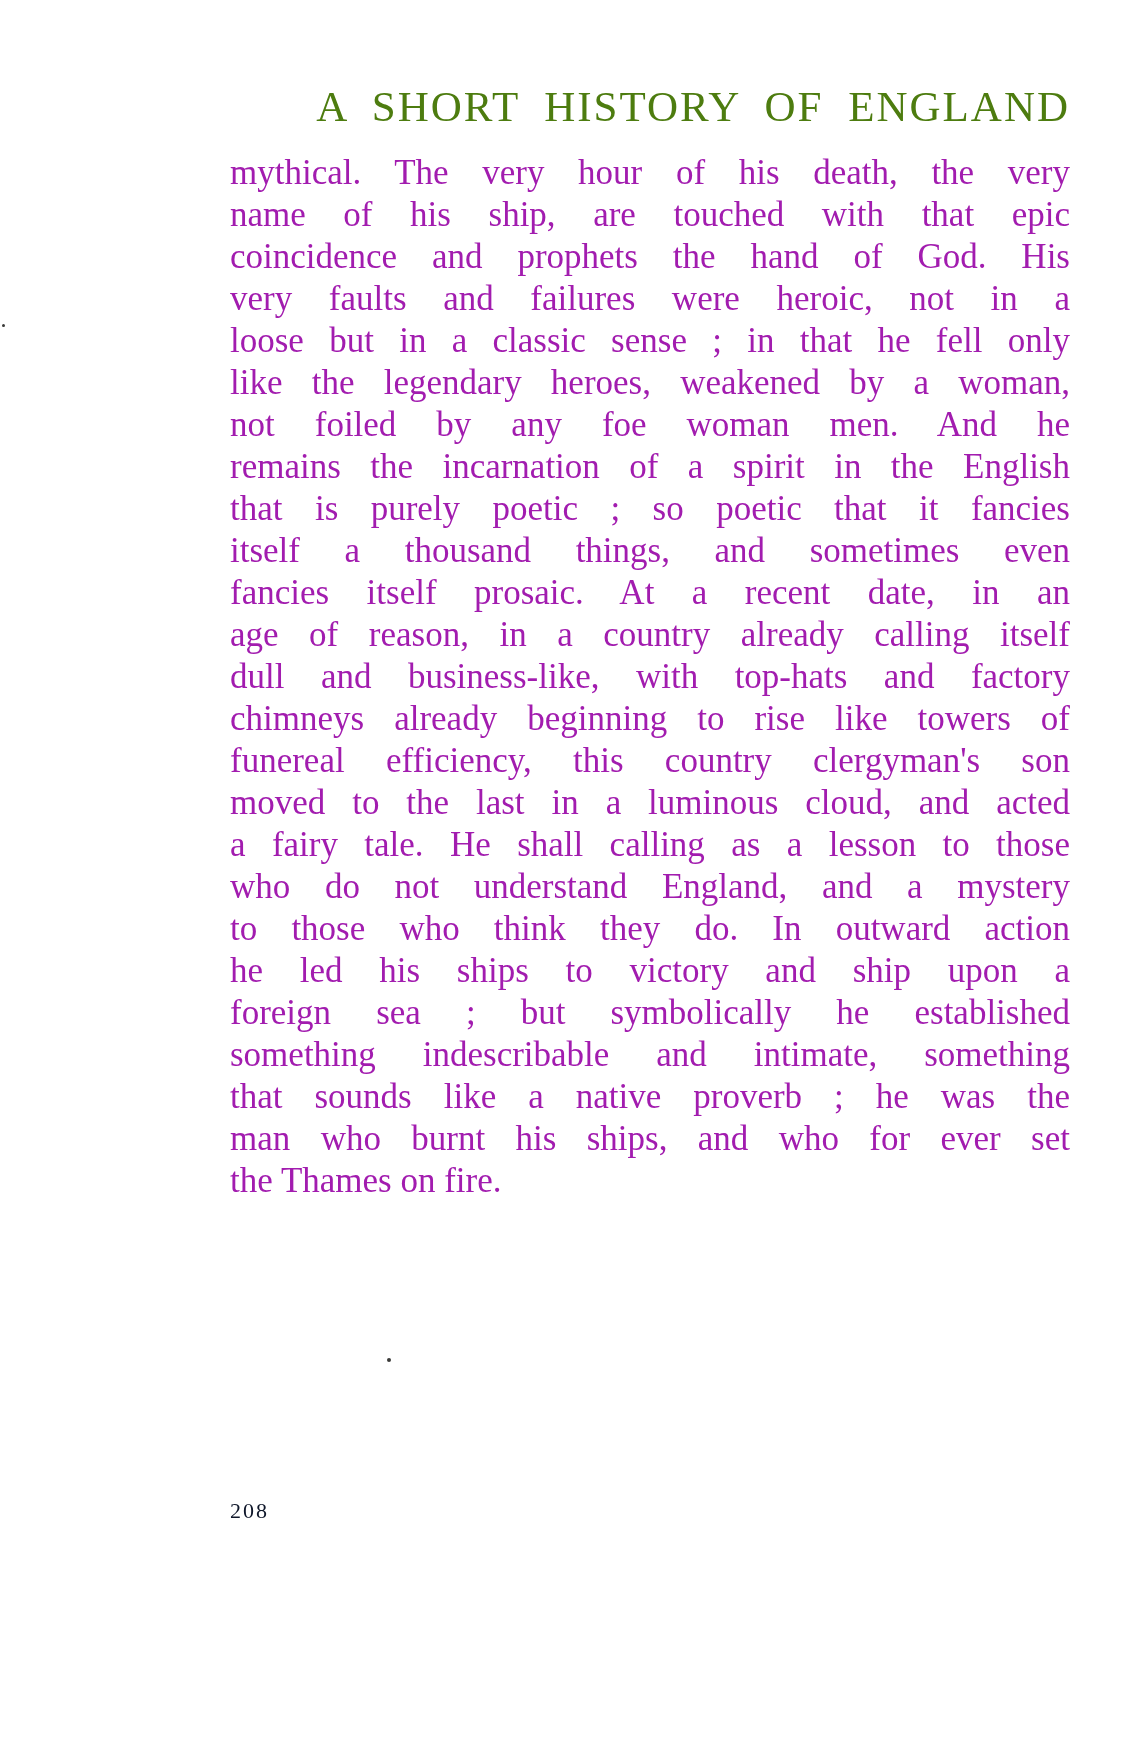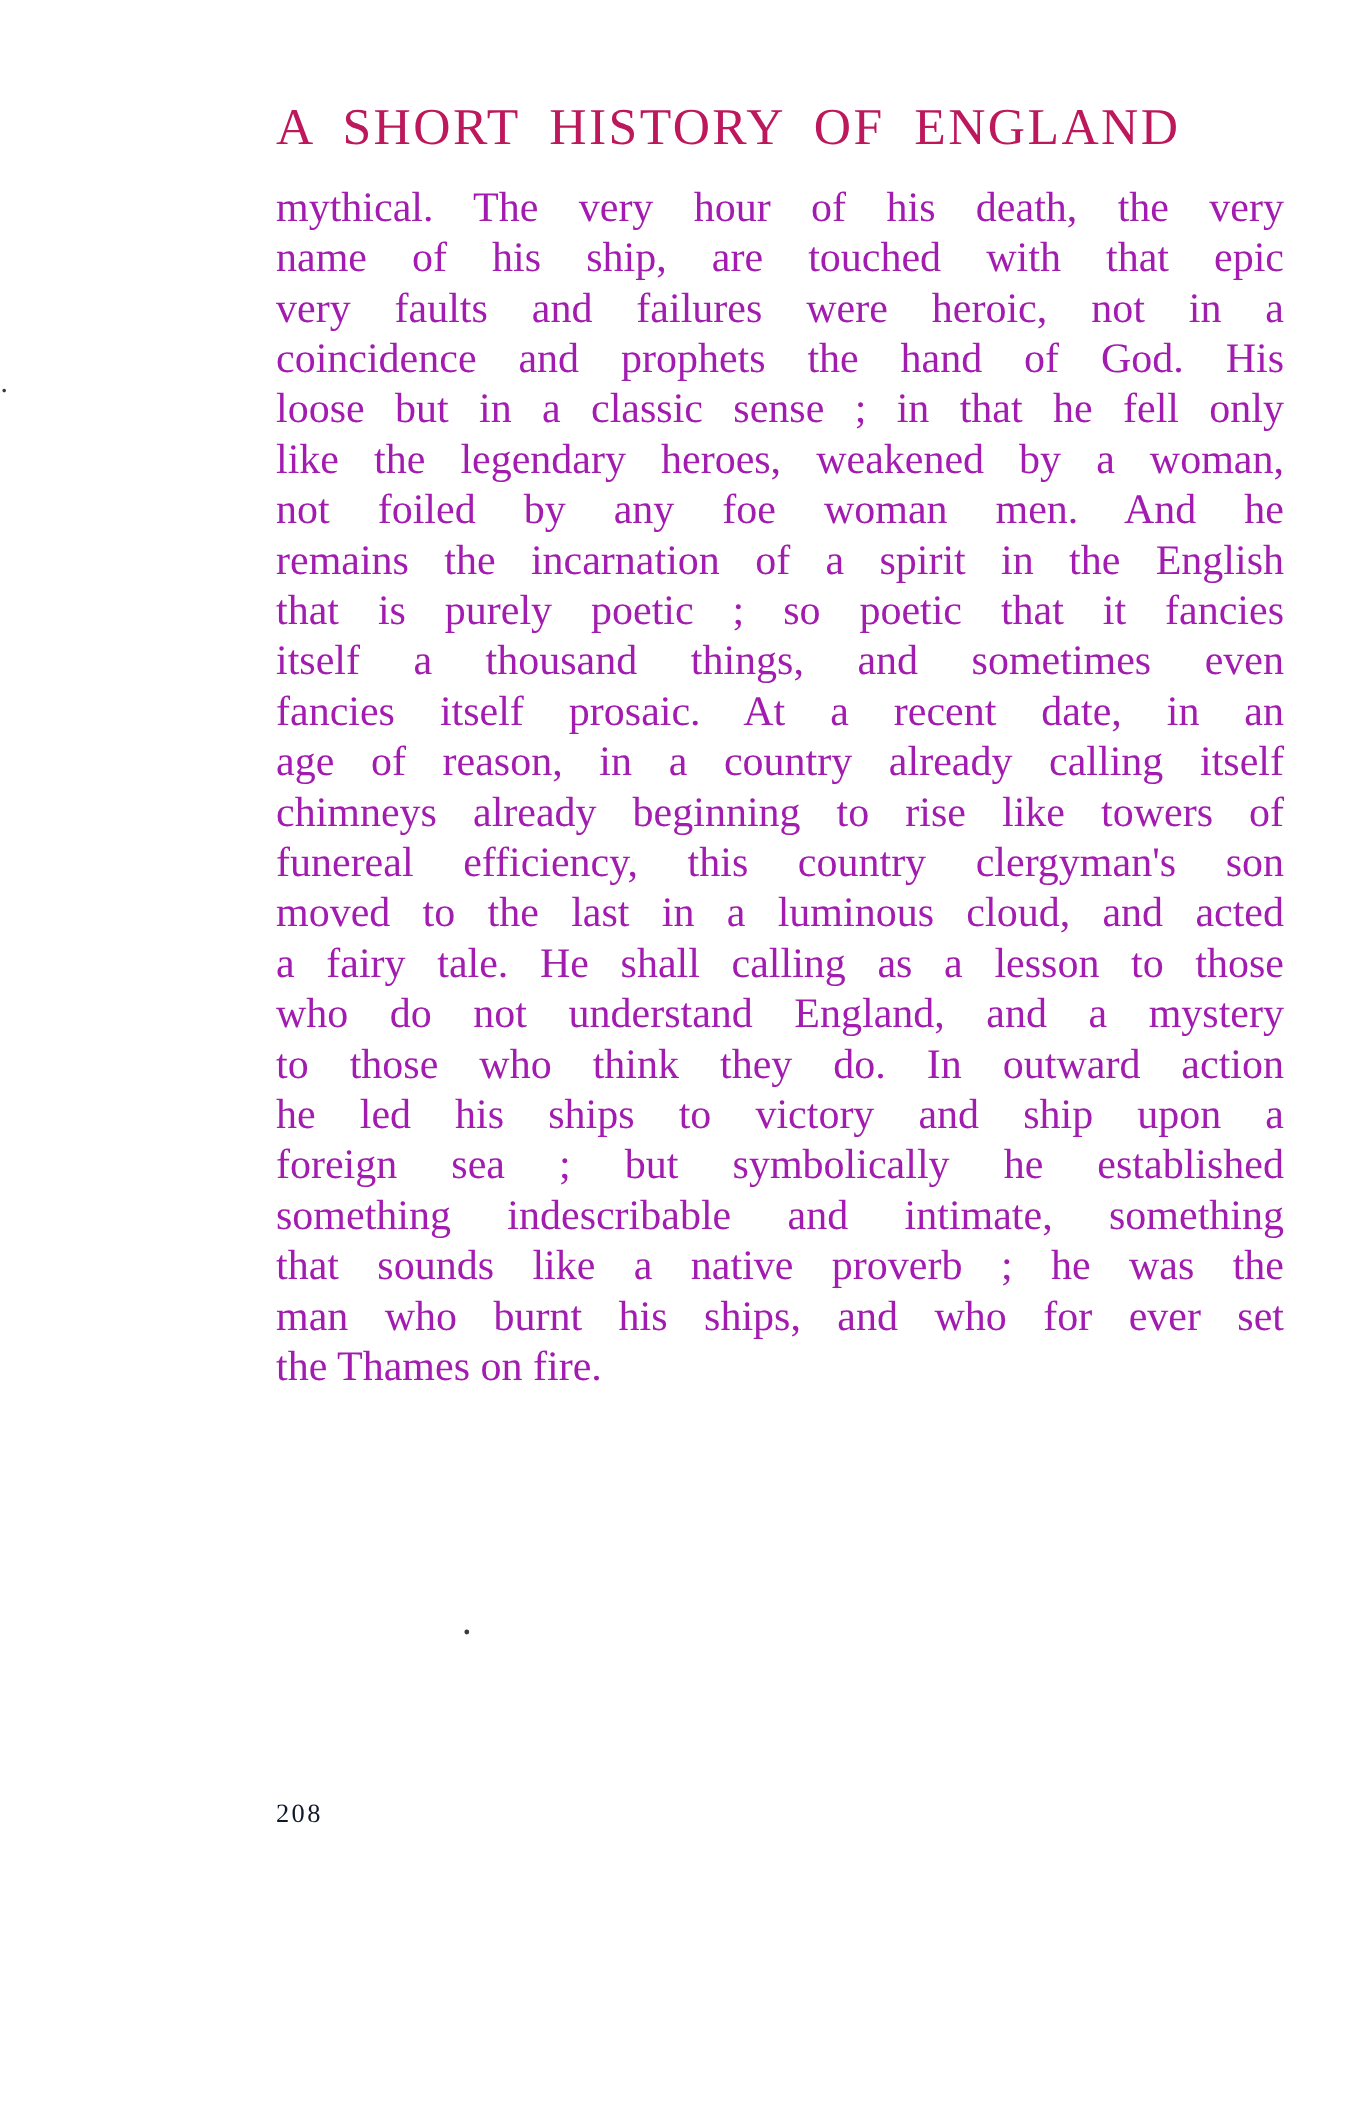--- a/index.html
+++ b/index.html
@@ -15,27 +15,27 @@
     color: #0e0d0b;
     font-family: "Liberation Serif", "DejaVu Serif", serif;
     overflow: hidden;
   }
   .running-head {
     position: absolute;
     left: 230px;
     top: 82px;
     width: 840px;
     margin: 0;
-    text-align: left;
+    text-align: right;
     font-size: 43px;
     font-weight: normal;
     letter-spacing: 2px;
     word-spacing: 12px;
     white-space: nowrap;
-    color: #be185d;
+    color: #4d7c0f;
   }
   .body-text {
     position: absolute;
     left: 230px;
     top: 152px;
     width: 840px;
   }
   .line {
     height: 42px;
     line-height: 42px;
@@ -66,30 +66,31 @@
 </style>
 </head>
 <body>
 
 <div class="page" id="page-root">
   <h1 class="running-head">A SHORT HISTORY OF ENGLAND</h1>
 
   <div class="body-text" id="body-text">
       <div class="line">mythical. The very hour of his death, the very</div>
       <div class="line">name of his ship, are touched with that epic</div>
+      <div class="line">coincidence and prophets the hand of God. His</div>
       <div class="line">very faults and failures were heroic, not in a</div>
-      <div class="line">coincidence and prophets the hand of God. His</div>
       <div class="line">loose but in a classic sense ; in that he fell only</div>
       <div class="line">like the legendary heroes, weakened by a woman,</div>
       <div class="line">not foiled by any foe woman men. And he</div>
       <div class="line">remains the incarnation of a spirit in the English</div>
       <div class="line">that is purely poetic ; so poetic that it fancies</div>
       <div class="line">itself a thousand things, and sometimes even</div>
       <div class="line">fancies itself prosaic. At a recent date, in an</div>
       <div class="line">age of reason, in a country already calling itself</div>
+      <div class="line">dull and business-like, with top-hats and factory</div>
       <div class="line">chimneys already beginning to rise like towers of</div>
       <div class="line">funereal efficiency, this country clergyman's son</div>
       <div class="line">moved to the last in a luminous cloud, and acted</div>
       <div class="line">a fairy tale. He shall calling as a lesson to those</div>
       <div class="line">who do not understand England, and a mystery</div>
       <div class="line">to those who think they do. In outward action</div>
       <div class="line">he led his ships to victory and ship upon a</div>
       <div class="line">foreign sea ; but symbolically he established</div>
       <div class="line">something indescribable and intimate, something</div>
       <div class="line">that sounds like a native proverb ; he was the</div>

